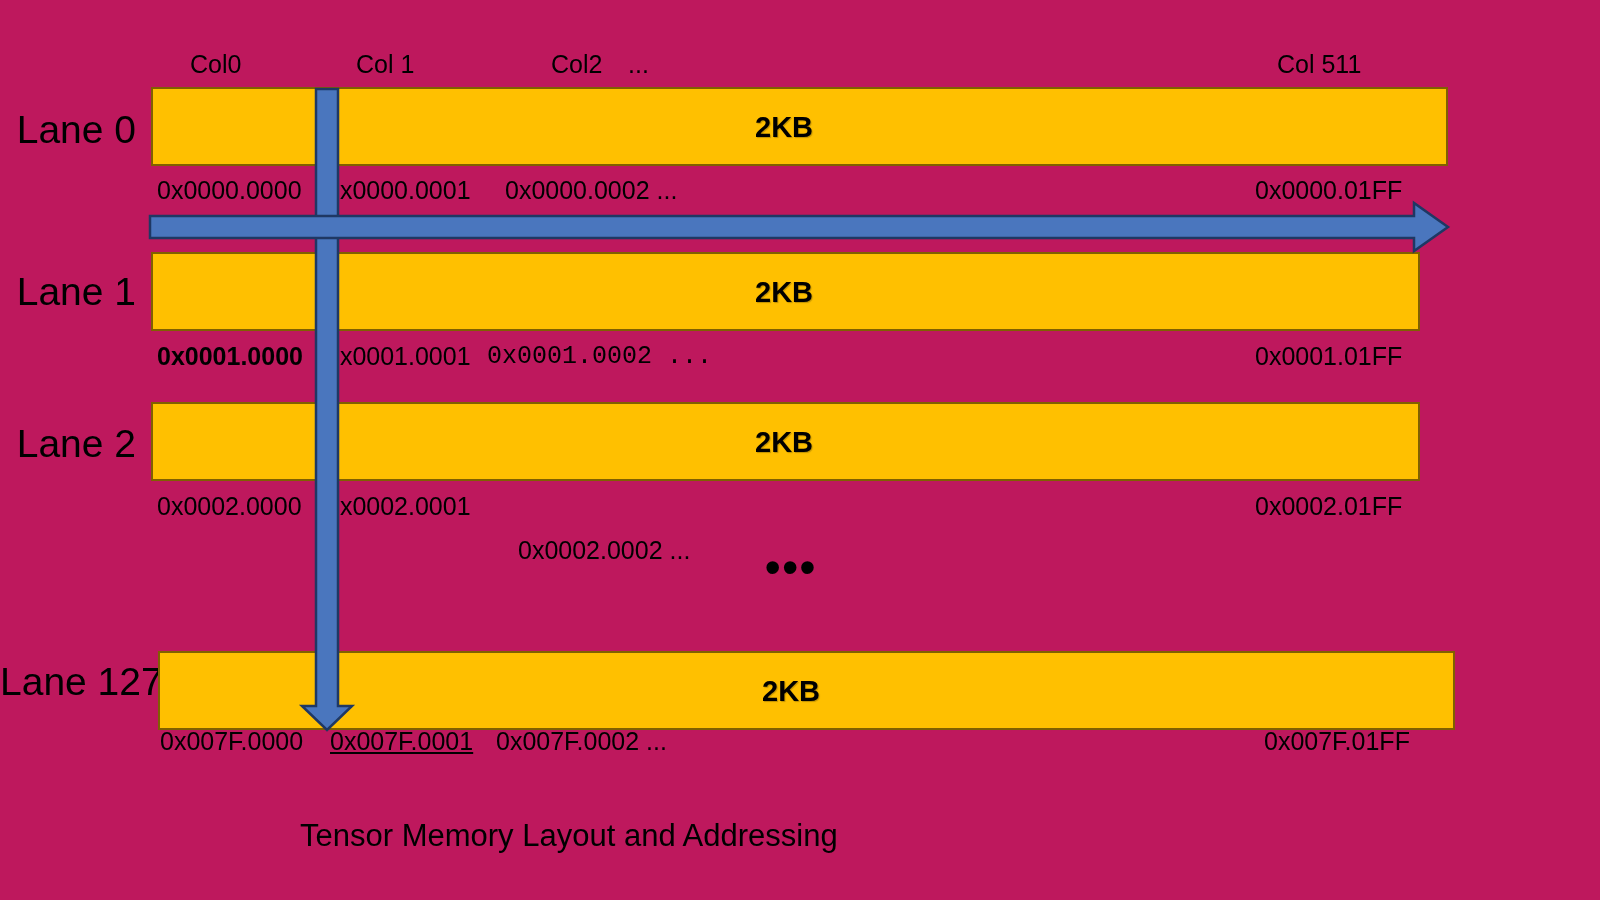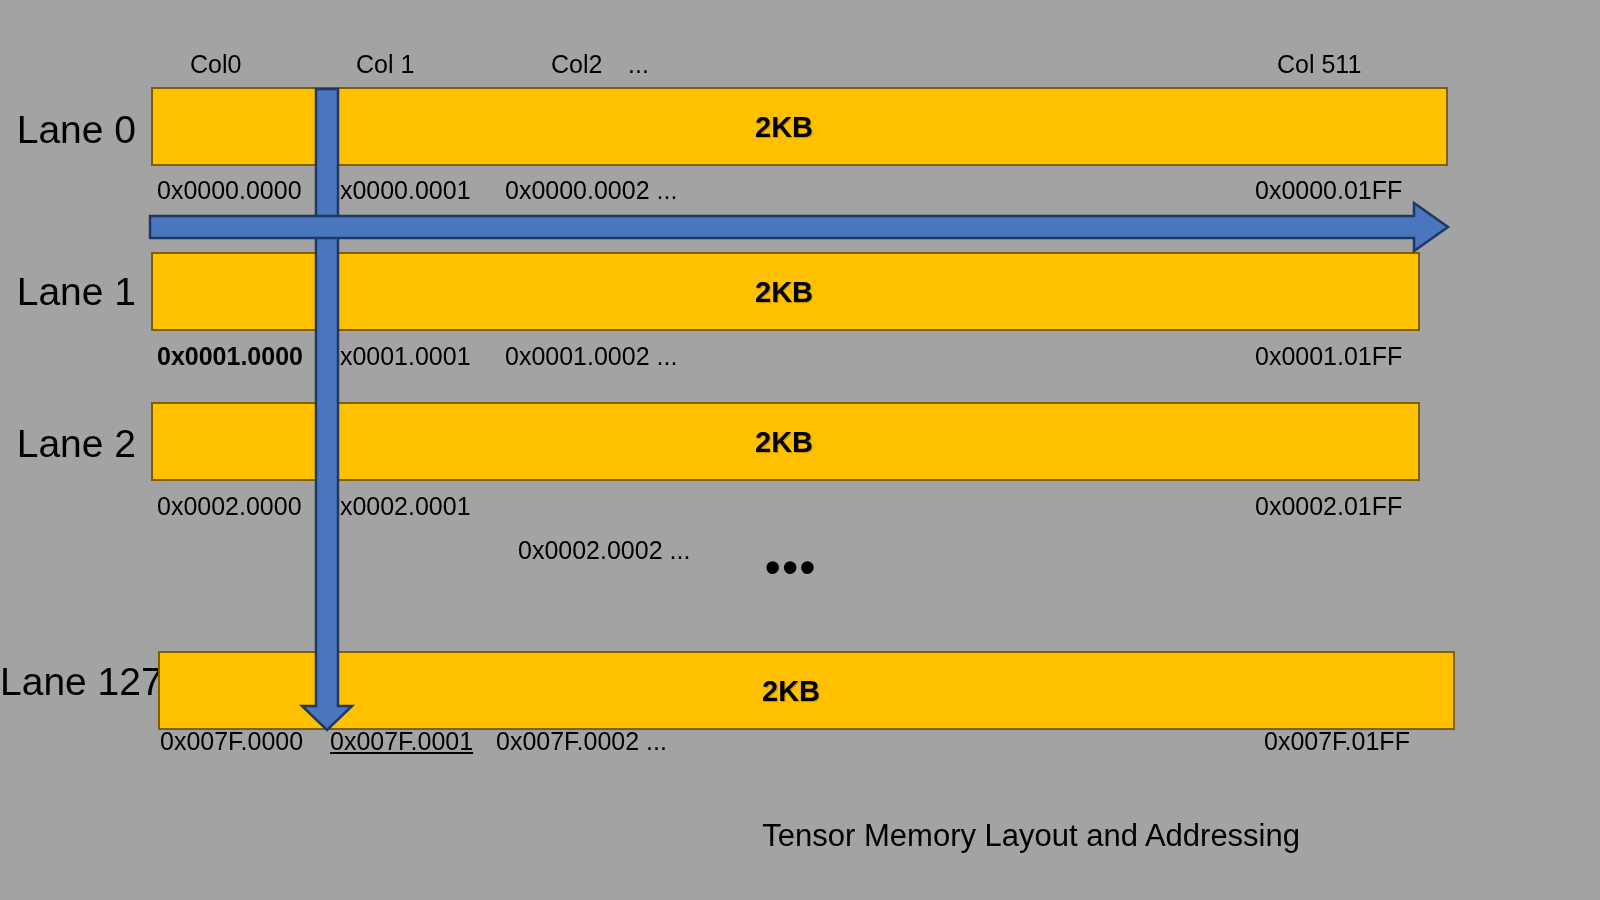--- a/index.html
+++ b/index.html
@@ -11,21 +11,21 @@
     width: 1600px;
     height: 900px;
     font-family: "Liberation Sans", sans-serif;
     color: #000000;
     overflow: hidden;
   }
   #canvas {
     position: relative;
     width: 1600px;
     height: 900px;
-    background: #a3a3a3;
+    background: #be185d;
   }
 
   
   .col-label {
     position: absolute;
     font-size: 25px;
     line-height: 1;
     color: #000000;
     white-space: nowrap;
     font-family: "Liberation Sans", sans-serif;
@@ -81,21 +81,21 @@
     font-family: "Liberation Sans", sans-serif;
   }
 
   
   .caption {
     position: absolute;
     font-size: 31px;
     line-height: 1;
     color: #000000;
     white-space: nowrap;
-    text-align: right;
+    text-align: left;
     font-family: "Liberation Sans", sans-serif;
   }
 
   
   svg.arrow-layer {
     position: absolute;
     left: 0;
     top: 0;
     width: 1600px;
     height: 900px;
@@ -119,21 +119,21 @@
   <div class="addr" style="left:157px; top:178px;">0x0000.0000</div>
   <div class="addr" style="left:326px; top:178px;">0x0000.0001</div>
   <div class="addr" style="left:505px; top:178px;text-align:right;">0x0000.0002 ...</div>
   <div class="addr" style="left:1255px; top:178px;">0x0000.01FF</div>
 
   <div class="lane-label" style="left:0px; width:136px; top:272px;">Lane 1</div>
   <div class="bar" style="left:151px; top:252px; width:1269px; height:79px;"></div>
   <div class="bar-text" style="left:755px; top:276px;">2KB</div>
   <div class="addr" style="left:157px; top:344px;font-weight:bold;">0x0001.0000</div>
   <div class="addr" style="left:326px; top:344px;">0x0001.0001</div>
-  <div class="addr" style="left:505px; top:344px;">0x0001.0002 ...</div>
+  <div class="addr" style="left:487px; top:344px;font-family:Liberation Mono, monospace;">0x0001.0002 ...</div>
   <div class="addr" style="left:1255px; top:344px;">0x0001.01FF</div>
 
   <div class="lane-label" style="left:0px; width:136px; top:424px;">Lane 2</div>
   <div class="bar" style="left:151px; top:402px; width:1269px; height:79px;"></div>
   <div class="bar-text" style="left:755px; top:426px;">2KB</div>
   <div class="addr" style="left:157px; top:494px;">0x0002.0000</div>
   <div class="addr" style="left:326px; top:494px;">0x0002.0001</div>
   <div class="addr" style="left:518px; top:494px;margin-top:44px;">0x0002.0002 ...</div>
   <div class="addr" style="left:1255px; top:494px;">0x0002.01FF</div>
 

